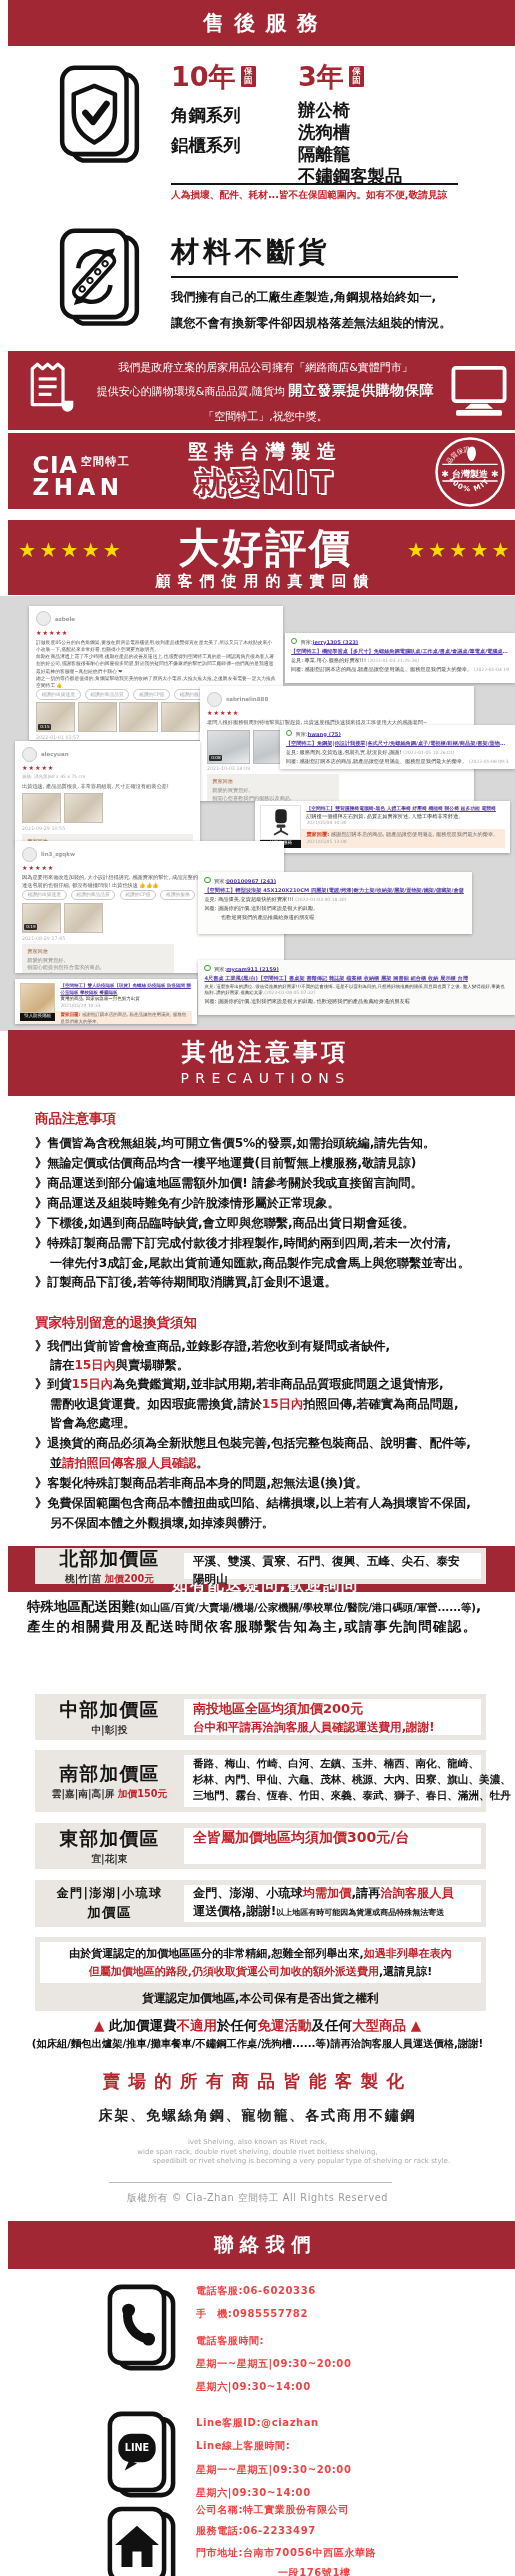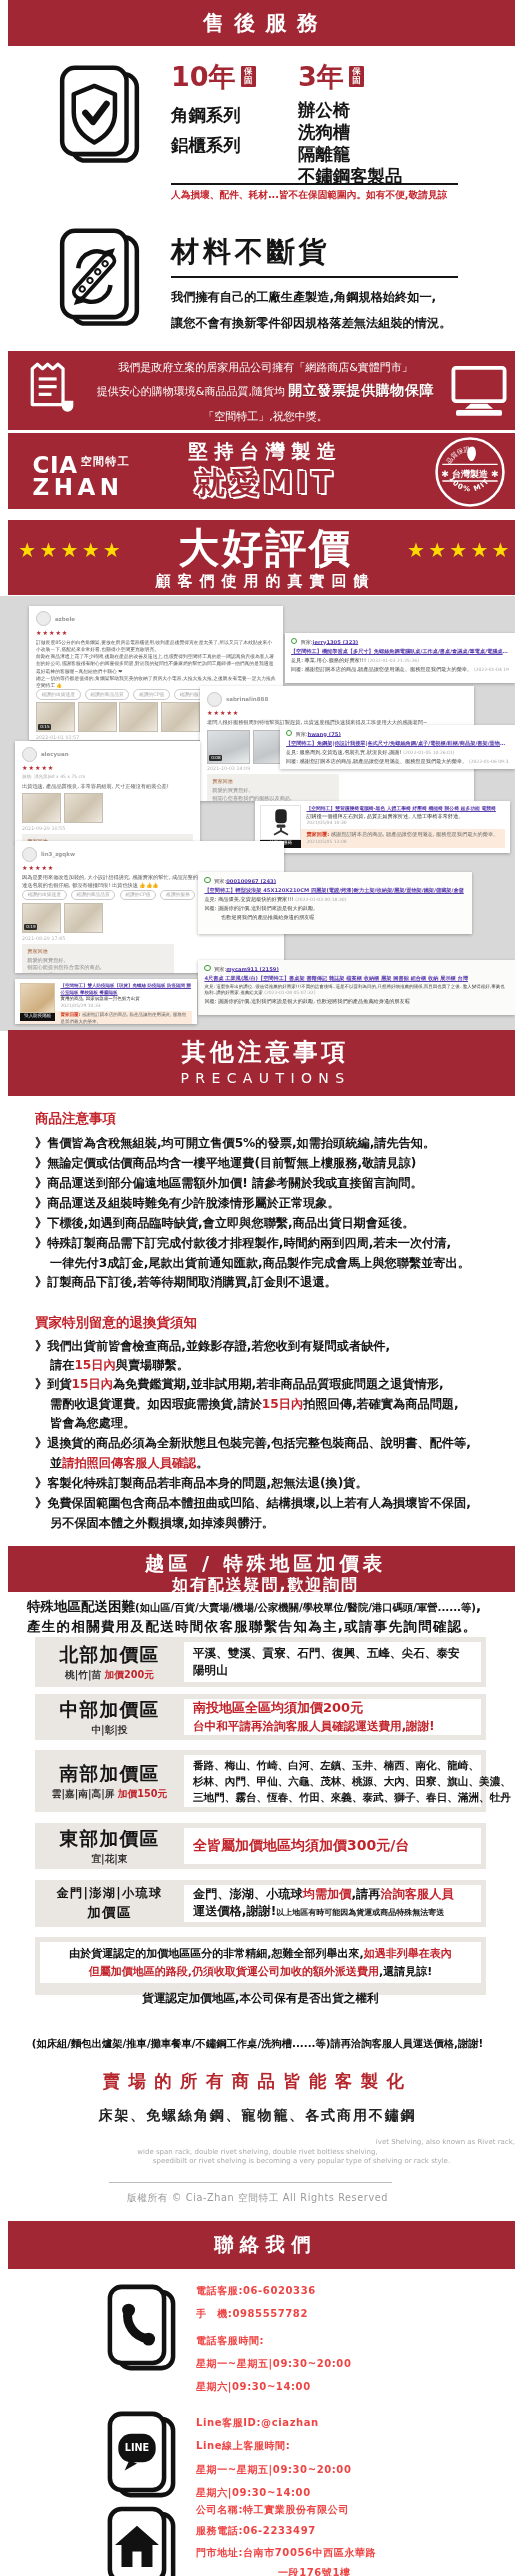--- a/index.html
+++ b/index.html
@@ -77,28 +77,28 @@
   .nline{position:absolute;left:35px;font-size:12.2px;font-weight:700;color:#151515;white-space:nowrap;}
   .nline.cont{left:50px;}
 
   
   .sc-title{font-size:19.3px;font-weight:900;letter-spacing:3.9px;}
   .sc-sub{font-size:16px;font-weight:700;letter-spacing:1.9px;}
   .sc-intro{font-size:13.5px;font-weight:800;color:#151515;white-space:nowrap;}
   .sc-intro small{font-size:10.3px;font-weight:700;}
   .srow{position:absolute;left:35px;width:451px;background:#eae7e2;}
   .scell-l{position:absolute;left:0;top:0;bottom:0;width:149px;display:flex;flex-direction:column;justify-content:center;align-items:center;}
-  .scell-r{position:absolute;left:149px;top:5.2px;bottom:5.2px;right:5.2px;background:#fff;display:flex;flex-direction:column;justify-content:center;padding:0 9px;}
+  .scell-r{position:absolute;left:149px;top:5.2px;bottom:5.2px;right:5.2px;background:#fff;display:flex;flex-direction:column;padding:0 9px;}
   .sname{font-size:18.7px;font-weight:900;color:#151515;letter-spacing:1.3px;white-space:nowrap;}
   .ssub{font-size:9.7px;font-weight:700;color:#333;margin-top:1.9px;white-space:nowrap;}
   .sfee{color:#c3242b;}
   .sline{font-size:11.6px;font-weight:700;color:#151515;line-height:17.4px;white-space:nowrap;}
   .sline-red{font-size:13px;font-weight:800;color:#c3242b;line-height:19.3px;white-space:nowrap;}
   .sline-sm{font-size:10.6px;line-height:16px;}
-  .notice{position:absolute;left:35px;top:1937px;width:451px;height:58px;background:#eae7e2;}
+  .notice{position:absolute;left:35px;top:1937px;width:451px;height:74px;background:#eae7e2;}
   .notice-in{position:absolute;left:5.2px;top:5.2px;right:5.2px;height:41px;background:#fff;text-align:center;}
   .notice-l{font-size:11px;font-weight:700;line-height:17.4px;white-space:nowrap;}
   .notice-f{position:absolute;left:0;width:100%;top:54px;text-align:center;font-size:11.6px;font-weight:700;}
   .warn{font-size:13.5px;font-weight:800;white-space:nowrap;}
   .warn-sub{font-size:10.3px;font-weight:700;white-space:nowrap;}
 
   
   .cust-title{font-size:17.4px;font-weight:800;color:#b5272d;letter-spacing:8.4px;white-space:nowrap;}
   .cust-sub{font-size:14px;font-weight:700;color:#222;letter-spacing:1.9px;}
   .en-line{font-size:7px;color:#aaa;line-height:9.7px;}
@@ -423,21 +423,21 @@
   <div class="band" style="top:1546px;height:46px;">
     <div class="abs ctr w sc-title" style="top:3.9px;">越區 / 特殊地區加價表</div>
     <div class="abs ctr w sc-sub" style="top:29px;">如有配送疑問,歡迎詢問</div>
   </div>
 
   <div class="abs sc-intro" style="left:27px;top:1598px;">
     <span>特殊地區配送困難</span><small>(如山區/百貨/大賣場/機場/公家機關/學校單位/醫院/港口碼頭/軍營......等)</small><span>,</span>
   </div>
   <div class="abs sc-intro" style="left:27px;top:1618px;letter-spacing:1.3px;">產生的相關費用及配送時間依客服聯繫告知為主,或請事先詢問確認。</div>
 
-  <div class="srow" style="top:1637px;height:50px;">
+  <div class="srow" style="top:1548px;height:36px;">
     <div class="scell-l">
       <div class="sname">北部加價區</div>
       <div class="ssub"><span>桃|竹|苗 </span><span class="sfee">加價200元</span></div>
     </div>
     <div class="scell-r">
       <div class="sline">平溪、雙溪、貢寮、石門、復興、五峰、尖石、泰安</div>
       <div class="sline">陽明山</div>
     </div>
   </div>
   <div class="srow" style="top:1694px;height:46px;">
@@ -482,25 +482,28 @@
   </div>
 
   <div class="notice">
     <div class="notice-in">
       <div class="notice-l" style="margin-top:3.2px;"><span>由於貨運認定的加價地區區分的非常精細,恕難全部列舉出來,</span><span class="rd">如遇非列舉在表內</span></div>
       <div class="notice-l"><span class="rd">但屬加價地區的路段,仍須收取貨運公司加收的額外派送費用</span><span>,還請見諒!</span></div>
     </div>
     <div class="notice-f">貨運認定加價地區,本公司保有是否出貨之權利</div>
   </div>
 
+  <div class="abs ctr warn" style="top:2017px;">
+    <span class="rd">▲ </span><span>此加價運費</span><span class="rd">不適用</span><span>於任何</span><span class="rd">免運活動</span><span>及任何</span><span class="rd">大型商品</span><span class="rd"> ▲</span>
+  </div>
   <div class="abs ctr warn-sub" style="top:2037px;">(如床組/麵包出爐架/推車/攤車餐車/不鏽鋼工作桌/洗狗槽......等)請再洽詢客服人員運送價格,謝謝!</div>
 
   <div class="abs ctr cust-title" style="top:2069px;">賣場的所有商品皆能客製化</div>
   <div class="abs ctr cust-sub" style="top:2107px;">床架、免螺絲角鋼、寵物籠、各式商用不鏽鋼</div>
-  <div class="abs ctr en-line" style="top:2138px;text-align:right;">ivet Shelving, also known as Rivet rack,</div>
+  <div class="abs ctr en-line" style="top:2138px;">ivet Shelving, also known as Rivet rack,</div>
   <div class="abs ctr en-line" style="top:2148px;">wide span rack, double rivet shelving, double rivet boltless shelving,</div>
   <div class="abs ctr en-line" style="top:2157px;padding-left:44px;">speedibilt or rivet shelving is becoming a very popular type of shelving or rack style.</div>
   <div class="hr" style="top:2182px;"></div>
   <div class="abs ctr copy" style="top:2192px;">版權所有 © Cia-Zhan 空間特工 All Rights Reserved</div>
 
   <div class="band" style="top:2221px;height:48px;">
     <div class="abs ctr w ct-band-title">聯絡我們</div>
   </div>
 
   <div class="abs" style="left:106px;top:2283px;">

